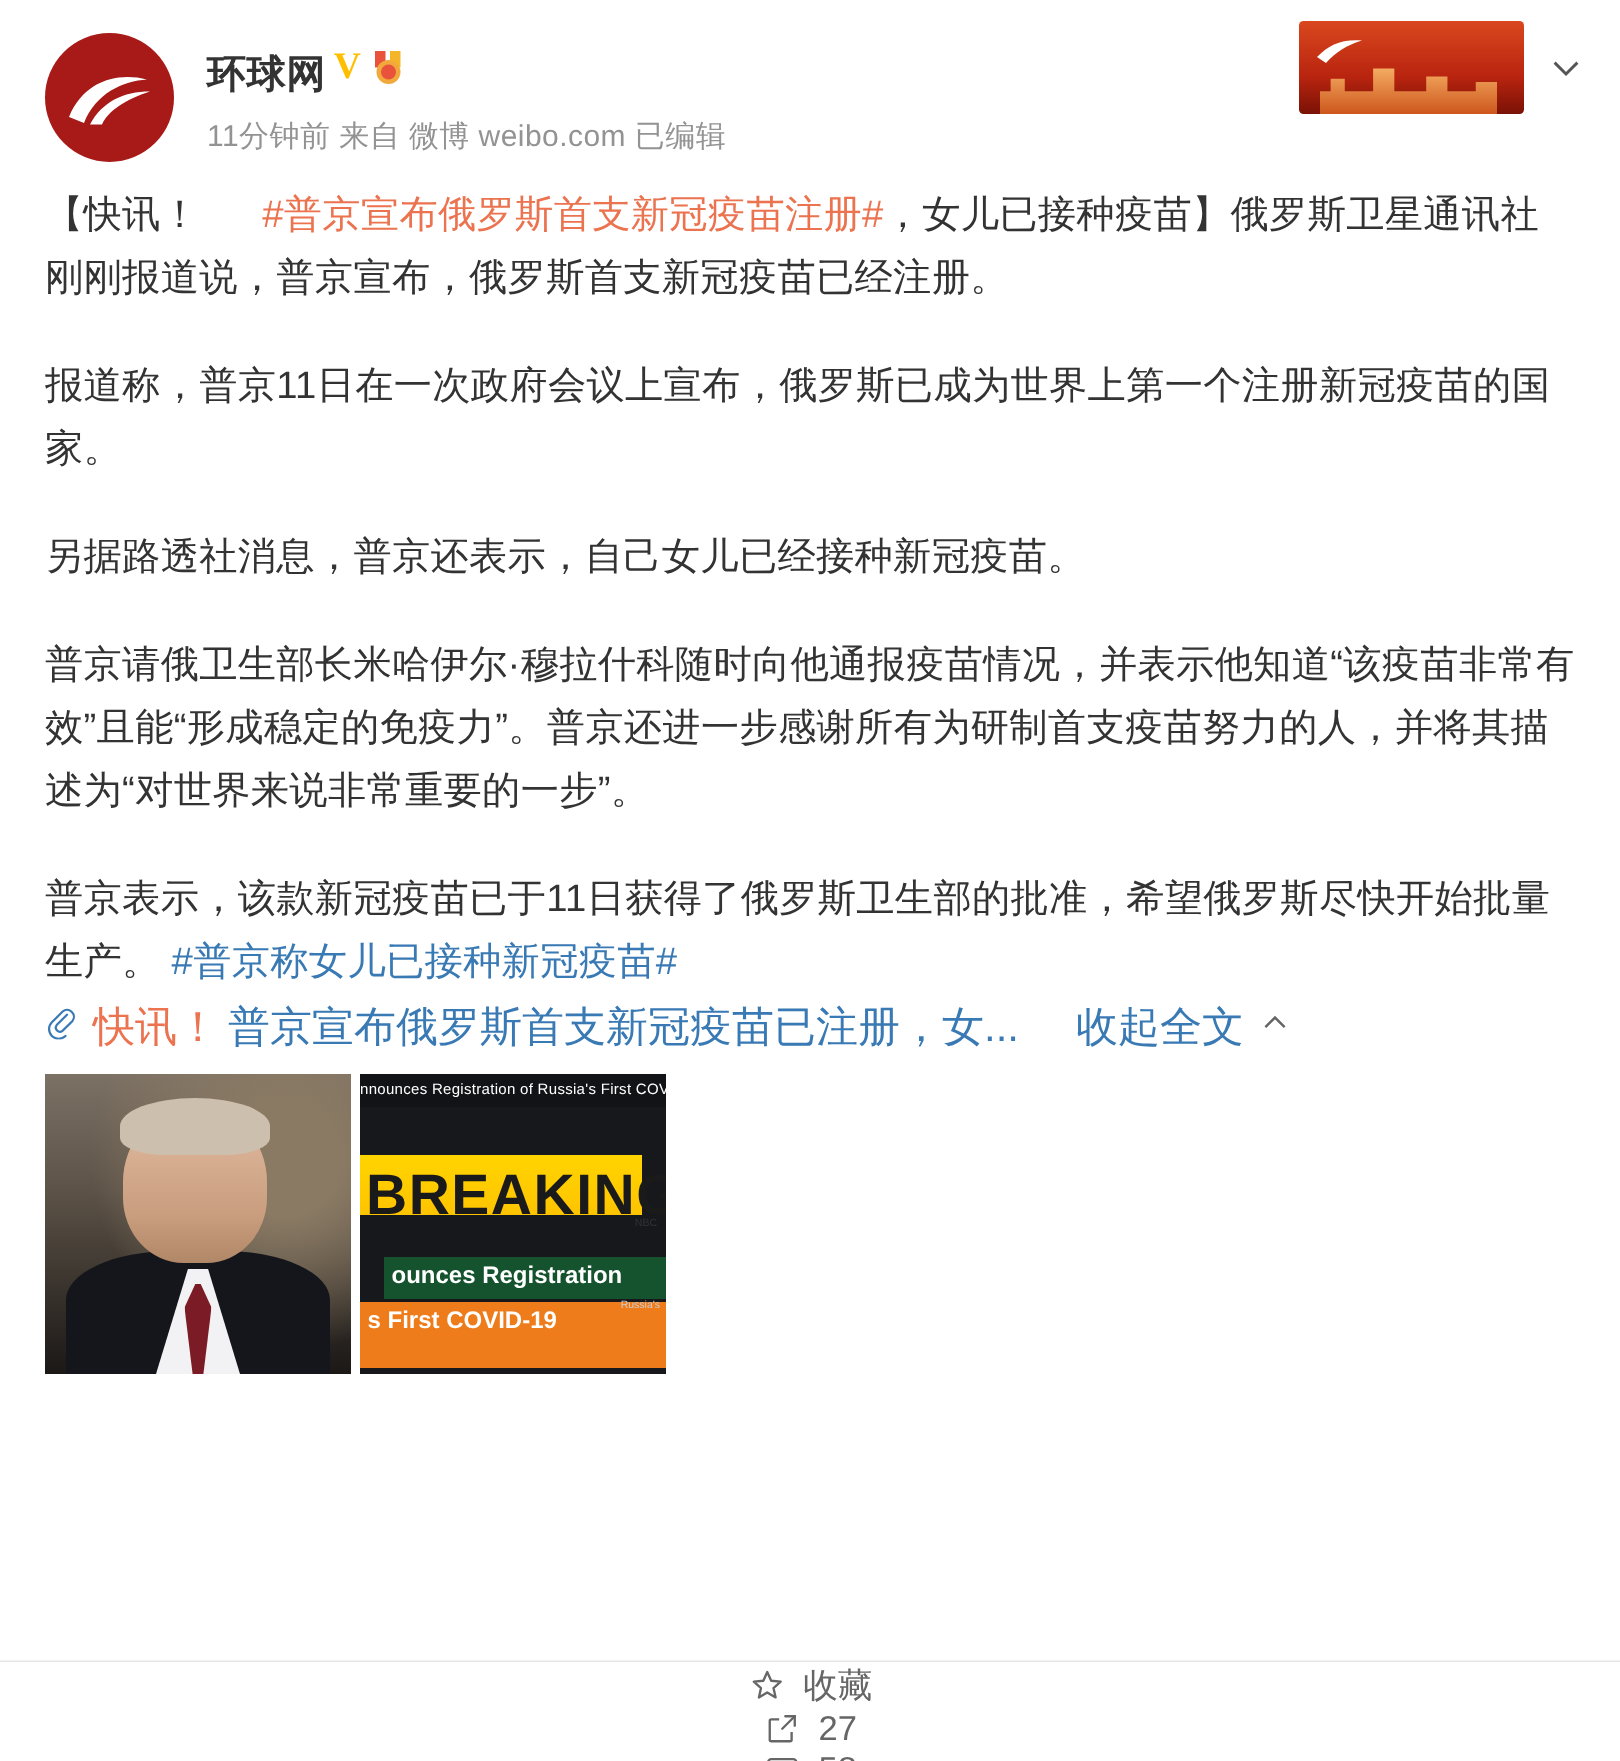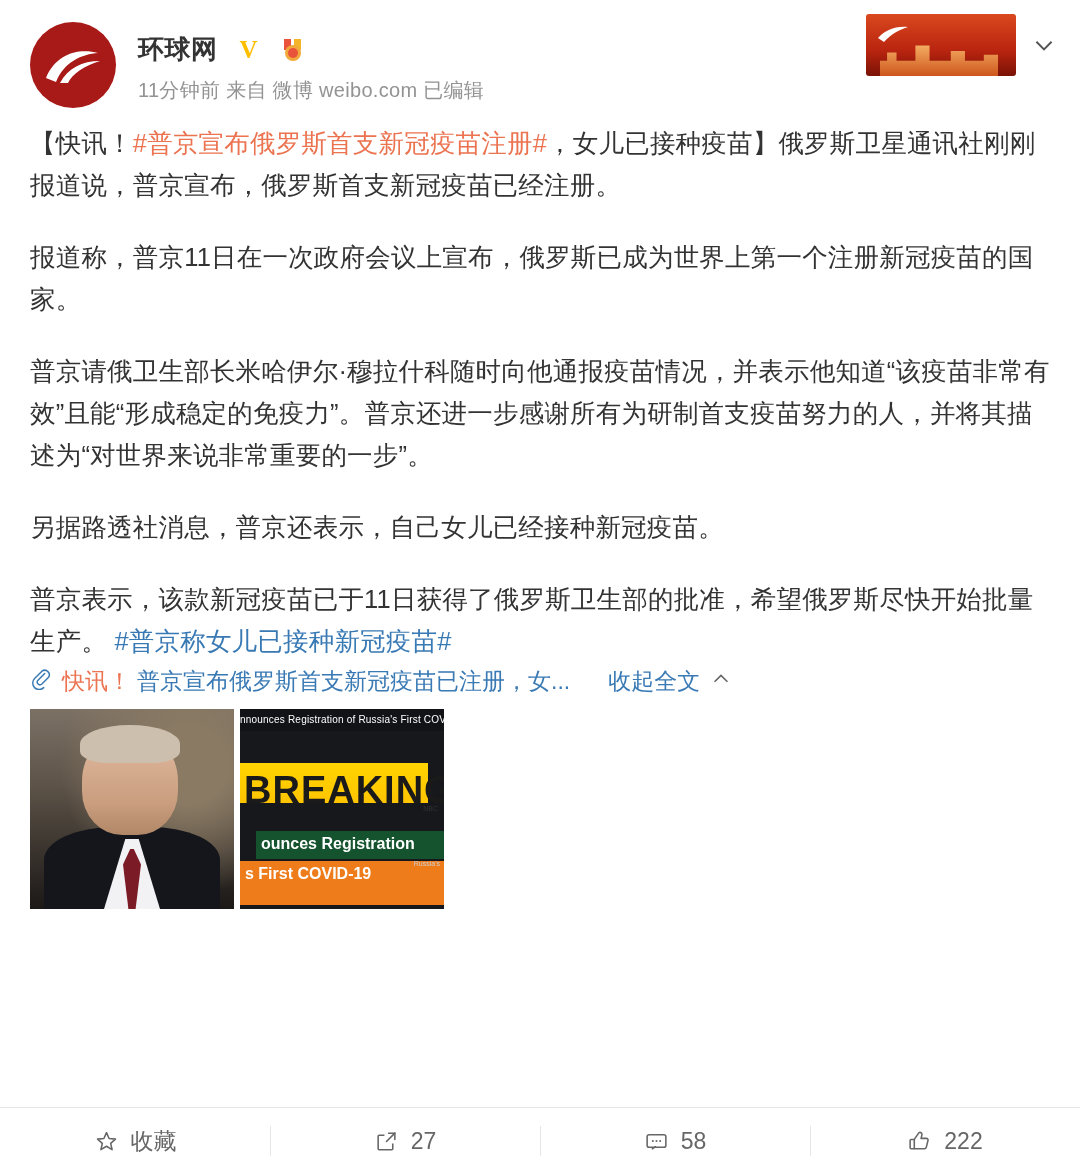--- a/index.html
+++ b/index.html
@@ -46,22 +46,22 @@
     height: 36px;
   }
   .name-block {
     margin-left: 22px;
     padding-top: 10px;
     flex: 1 1 auto;
     min-width: 0;
   }
   .name-line {
     display: flex;
-    align-items: center;
-    gap: 22px;
+    align-items: flex-start;
+    gap: 5px;
   }
   .nickname {
     font-size: 26px;
     font-weight: bold;
     color: #333333;
     letter-spacing: 0.5px;
   }
   .v-badge {
     color: #ffbf00;
     font-size: 25px;
@@ -135,30 +135,31 @@
   }
   .content p {
     margin: 0 0 30px 0;
   }
   .content p:last-child {
     margin-bottom: 0;
   }
   .topic {
     color: #eb7350;
     cursor: pointer;
+    margin-left: 42px;
   }
   .linkblue {
     color: #3a7ab4;
   }
   
   .article-line {
     padding: 4px 30px 0 30px;
     display: flex;
     align-items: center;
-    font-size: 23px;
+    font-size: 28px;
     color: #3a7ab4;
     gap: 6px;
     white-space: nowrap;
   }
   .article-line .clip-icon {
     color: #3a7ab4;
     font-size: 22px;
     margin-right: 4px;
     transform: rotate(0deg);
   }
@@ -306,20 +307,21 @@
     color: #333;
   }
   
   .footer {
     position: absolute;
     left: 0; right: 0; bottom: 0;
     height: 66px;
     border-top: 1px solid #e6e6e6;
     display: flex;
     align-items: center;
+    flex-direction: column;
   }
   .footer .fitem {
     flex: 1 1 0;
     display: flex;
     align-items: center;
     justify-content: center;
     gap: 12px;
     font-size: 23px;
     color: #666666;
     cursor: pointer;
@@ -383,22 +385,22 @@
         <svg viewBox="0 0 24 24" width="26" height="26">
           <path d="M5 9 L12 16 L19 9" fill="none" stroke="#555" stroke-width="1.8"></path>
         </svg>
       </div>
     </div>
   </div>
 
   <div class="content">
     <p><span>【快讯！</span><span class="topic">#普京宣布俄罗斯首支新冠疫苗注册#</span><span>，女儿已接种疫苗】俄罗斯卫星通讯社刚刚报道说，普京宣布，俄罗斯首支新冠疫苗已经注册。</span></p>
     <p>报道称，普京11日在一次政府会议上宣布，俄罗斯已成为世界上第一个注册新冠疫苗的国家。</p>
+    <p>另据路透社消息，普京还表示，自己女儿已经接种新冠疫苗。</p>
     <p>普京请俄卫生部长米哈伊尔·穆拉什科随时向他通报疫苗情况，并表示他知道“该疫苗非常有效”且能“形成稳定的免疫力”。普京还进一步感谢所有为研制首支疫苗努力的人，并将其描述为“对世界来说非常重要的一步”。</p>
-    <p>另据路透社消息，普京还表示，自己女儿已经接种新冠疫苗。</p>
     <p><span>普京表示，该款新冠疫苗已于11日获得了俄罗斯卫生部的批准，希望俄罗斯尽快开始批量生产。</span> <span class="linkblue">#普京称女儿已接种新冠疫苗#</span></p>
   </div>
 
   <div class="article-line">
     <span class="clip-icon">
       <svg viewBox="0 0 24 24" width="22" height="22">
         <path d="M16 6 L8.5 13.5 a3 3 0 0 0 4.2 4.2 L20 10.5 a5 5 0 0 0-7-7 L5 11.5 a7 7 0 0 0 9.9 9.9" fill="none" stroke="#3a7ab4" stroke-width="1.6" stroke-linecap="round"></path>
       </svg>
     </span>
     <span class="art-flag">快讯！</span>

